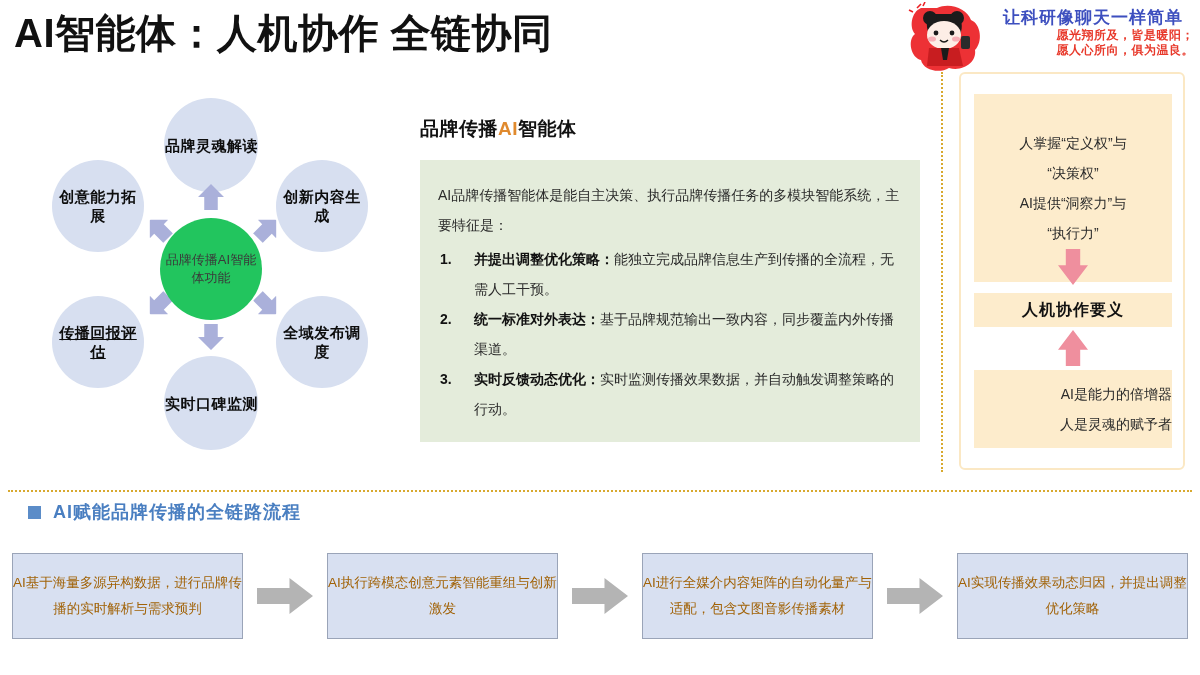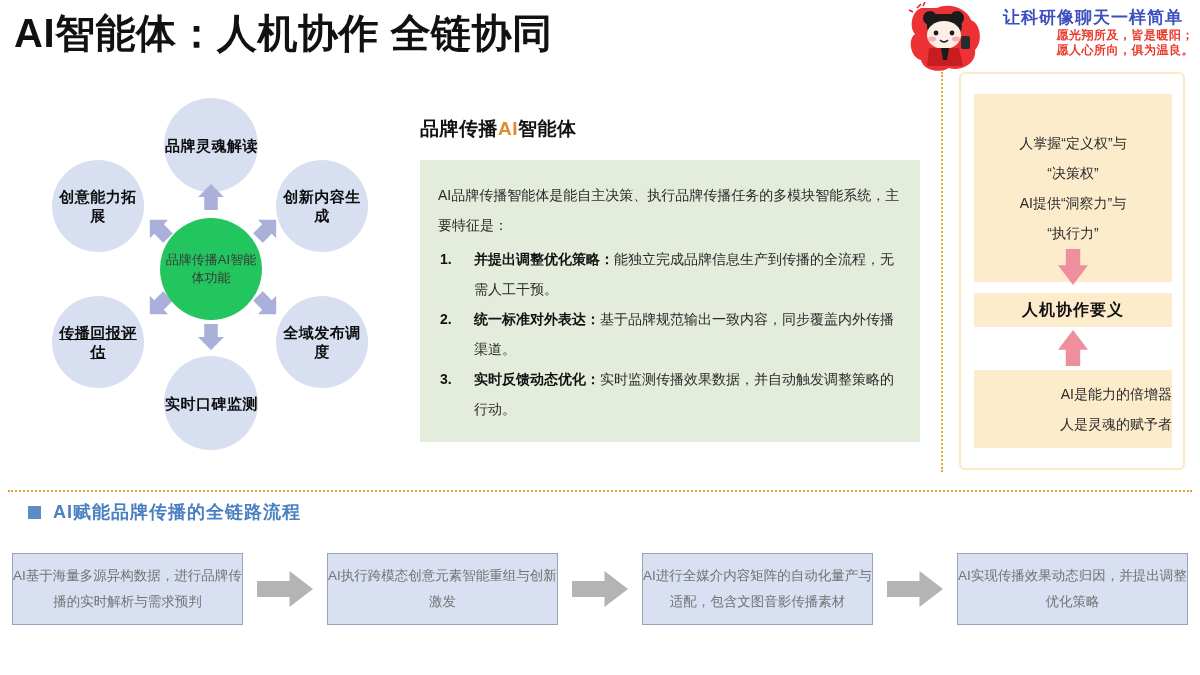--- a/index.html
+++ b/index.html
@@ -299,28 +299,28 @@
     top: 553px;
     width: 1176px;
     display: flex;
     align-items: center;
   }
   .flow-box {
     background: #d8e0f1;
     border: 1px solid #9aa4b8;
     box-sizing: border-box;
     width: 242px;
-    height: 72px;
+    height: 86px;
     display: flex;
     align-items: center;
     justify-content: center;
     text-align: center;
     font-size: 13.5px;
     line-height: 26px;
-    color: #737373;
+    color: #a16207;
     padding: 0 0;
   }
   .flow-arrow {
     width: 56px;
     height: 36px;
     background: #b4b4b4;
     flex: 0 0 auto;
     margin: 0 14px;
     clip-path: polygon(0% 28%, 58% 28%, 58% 0%, 100% 50%, 58% 100%, 58% 72%, 0% 72%);
   }

